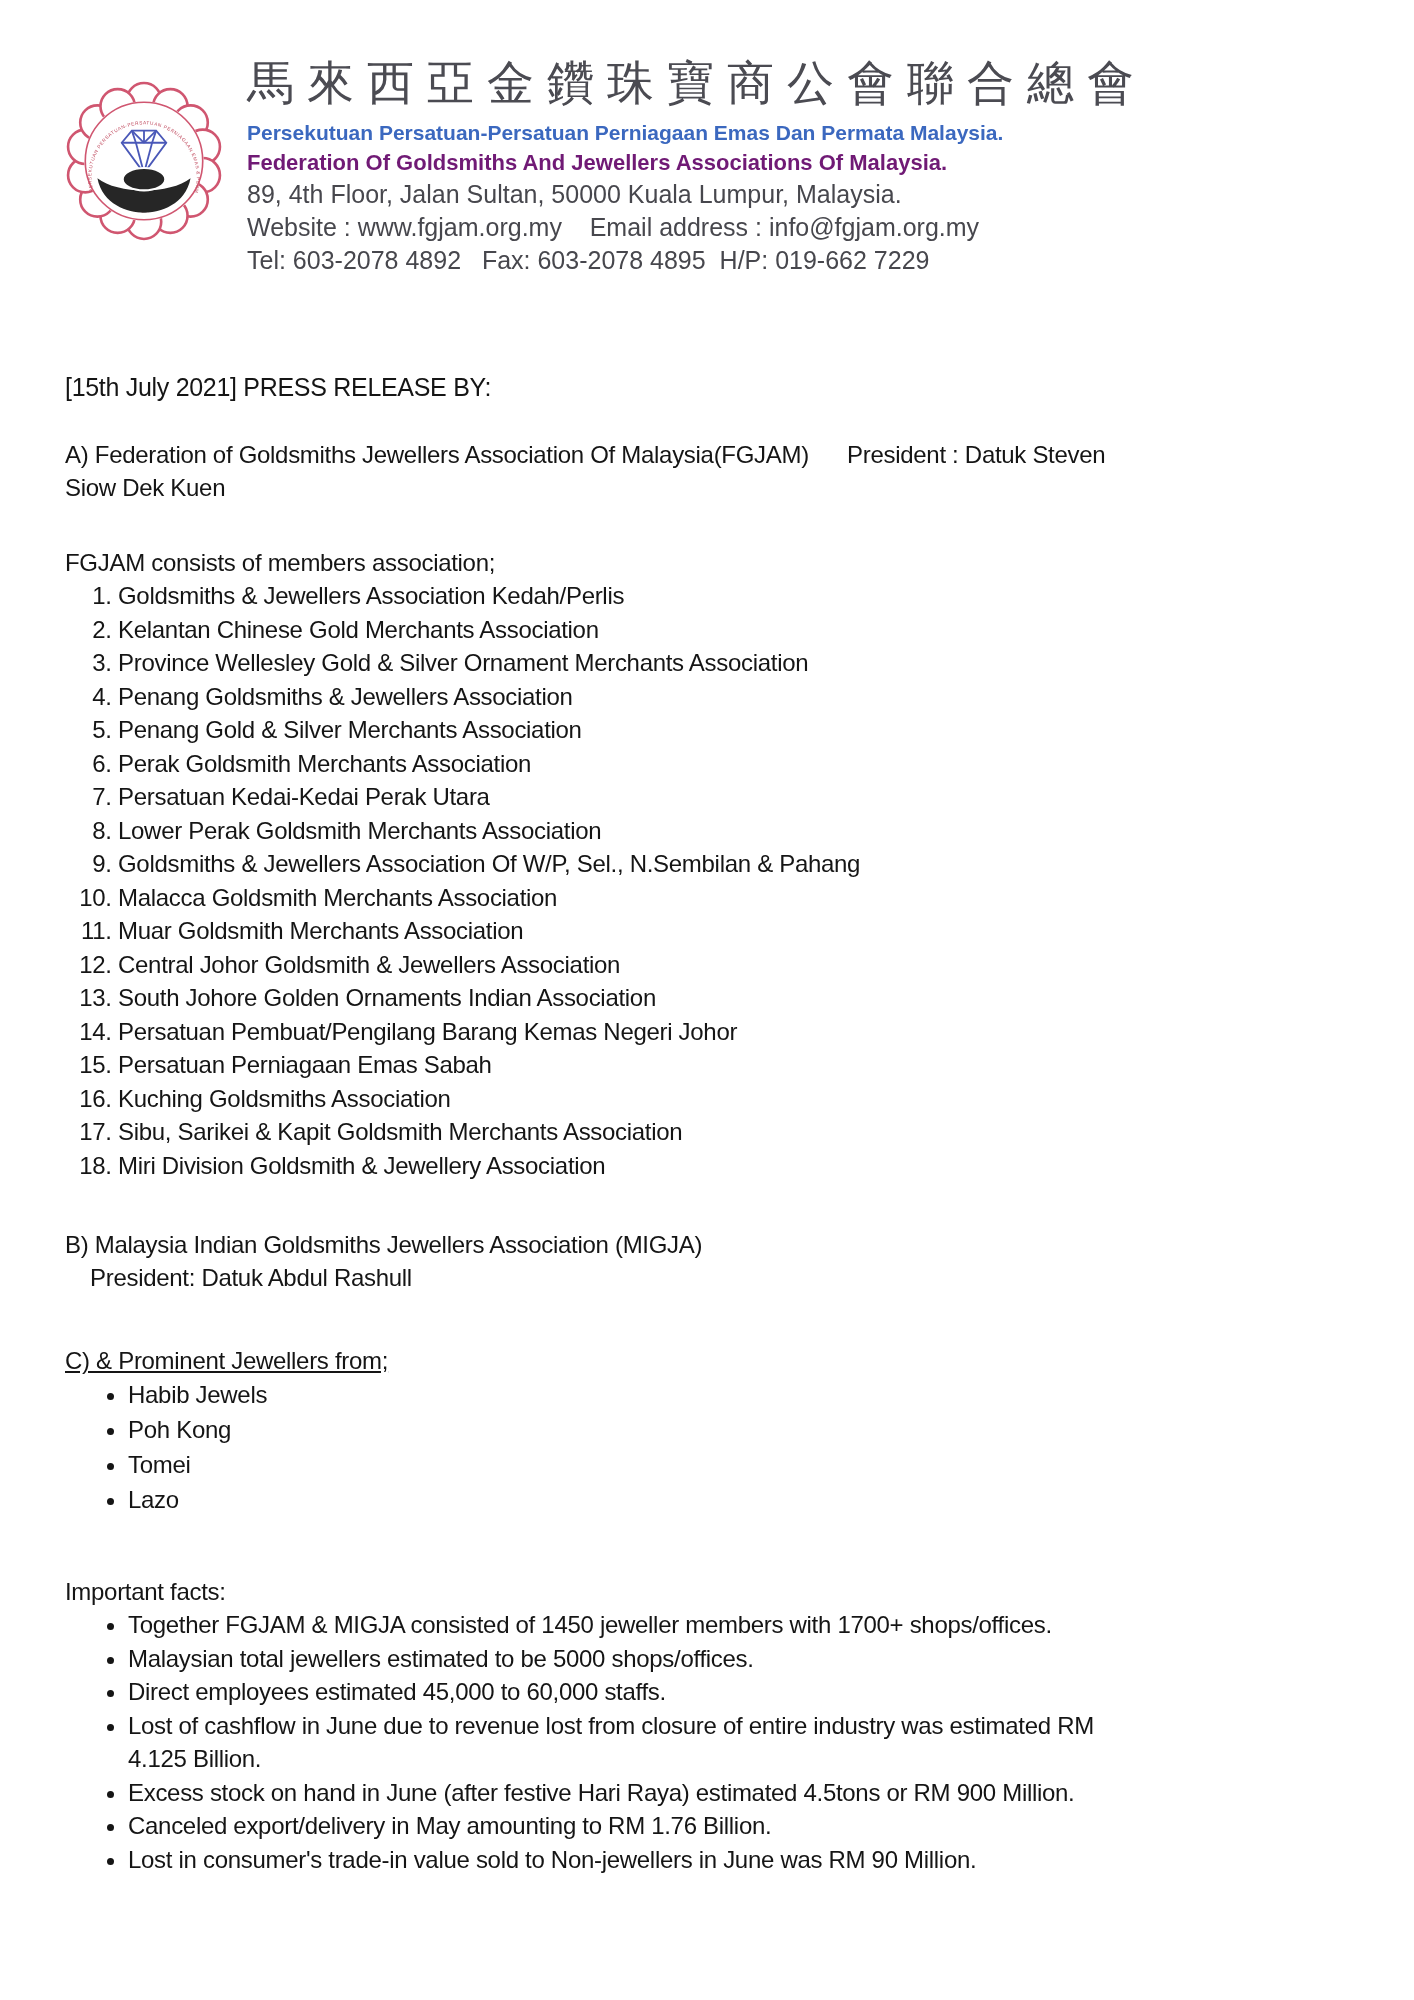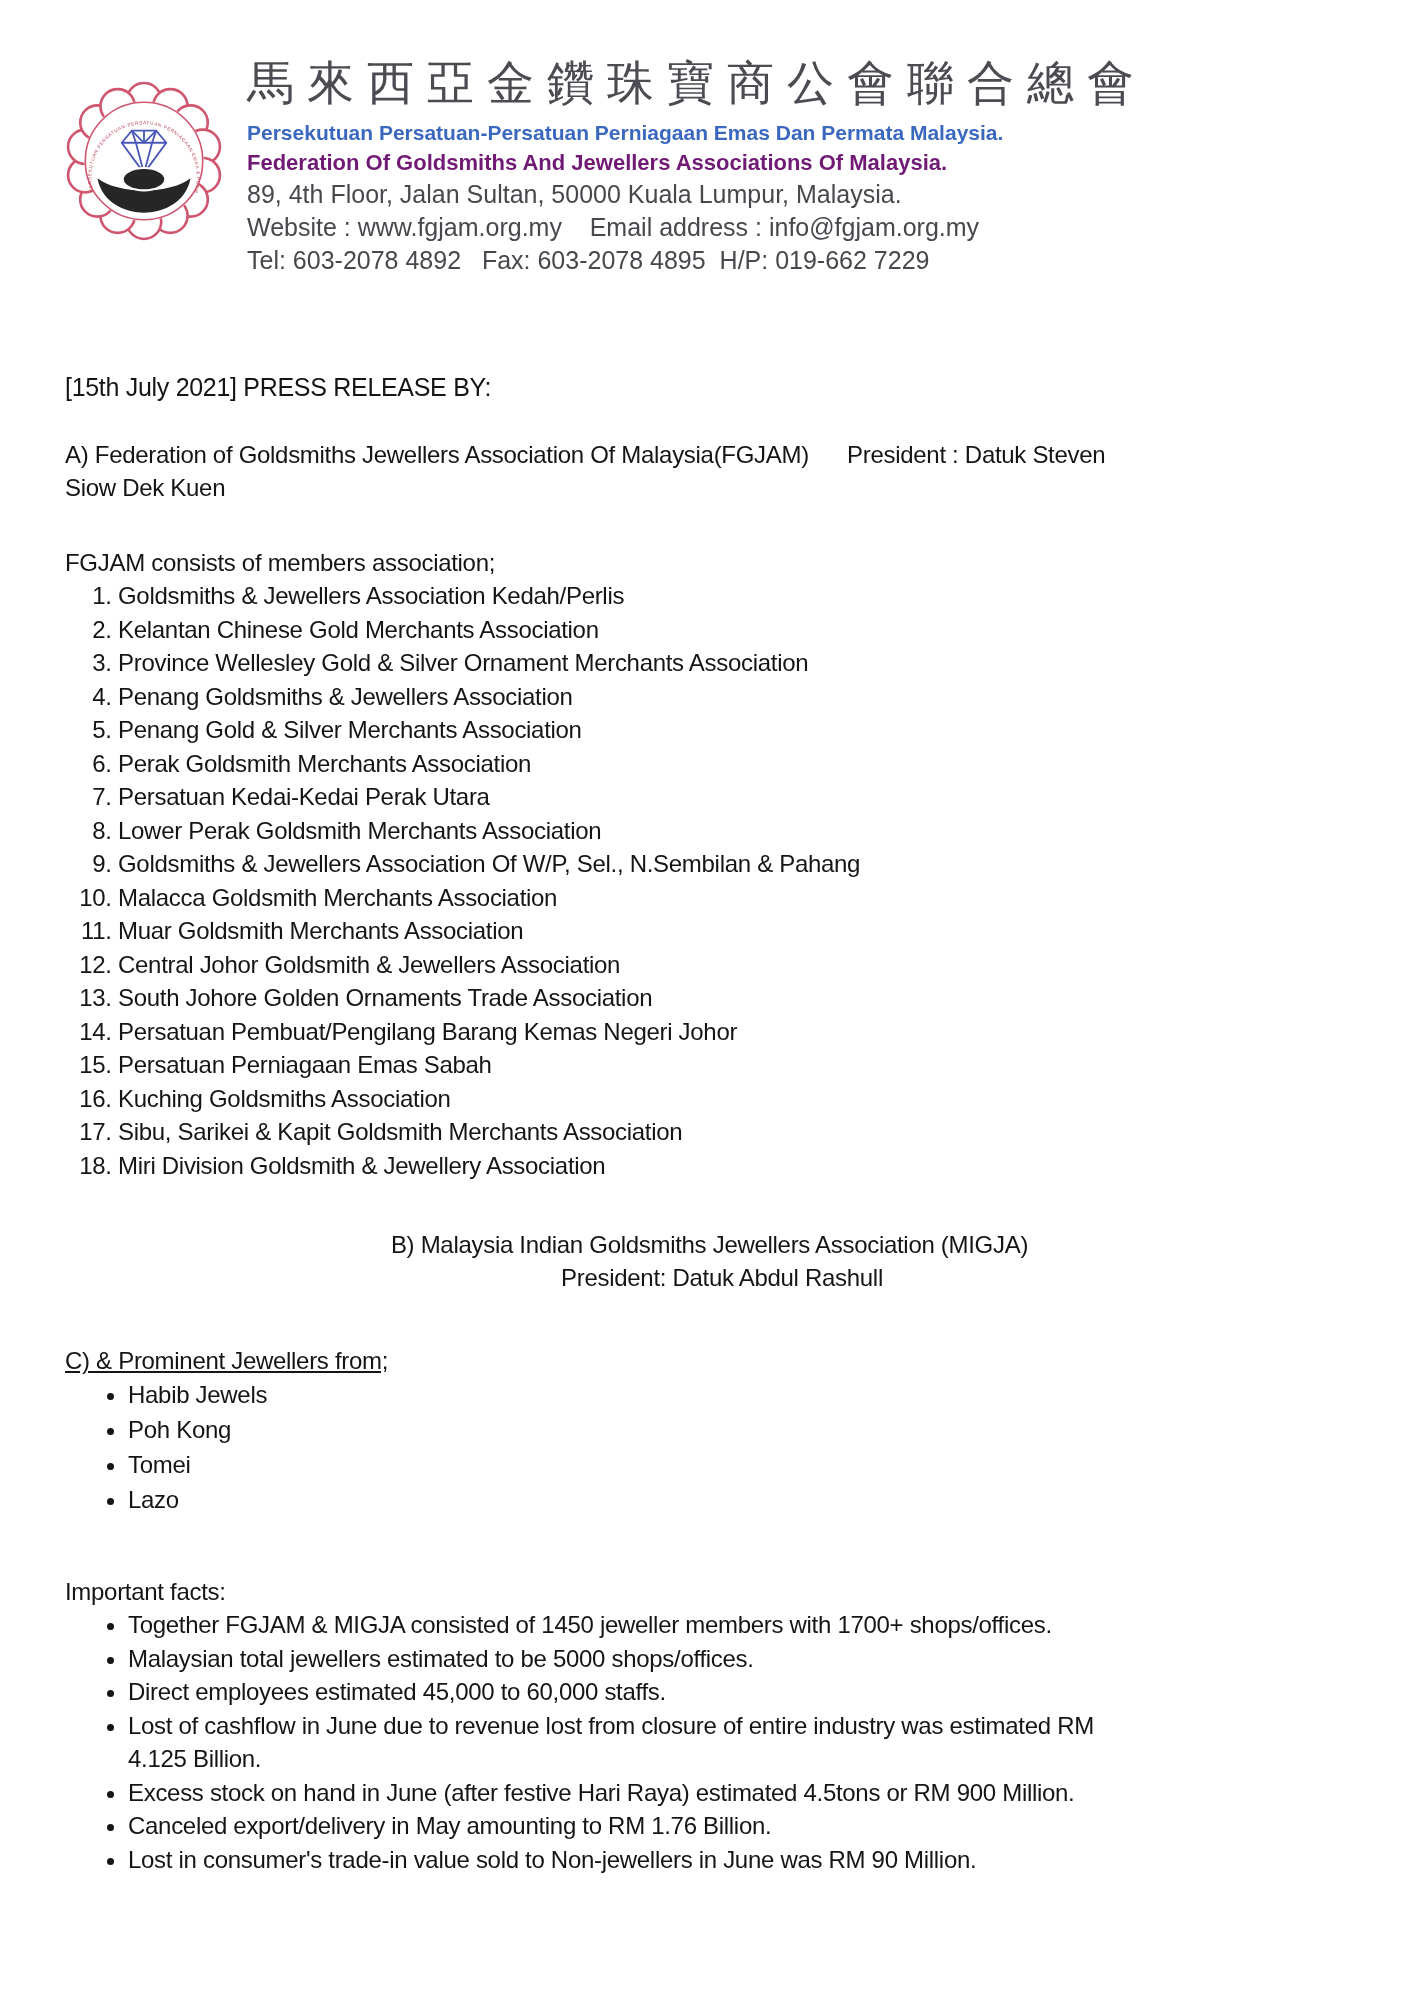--- a/index.html
+++ b/index.html
@@ -58,21 +58,21 @@
   }
   .doc-body [data-bind] { white-space:pre-wrap; }
   .date-line { margin-top:96px; font-size:25px; }
   .section-a { margin-top:34px; }
   .members-intro { margin-top:42px; }
   ol.member-list {
     margin:0; padding:0 0 0 53px;
     list-style:decimal;
   }
   ol.member-list li { line-height:33.5px; }
-  .section-b { margin-top:46px;text-align:center; }
+  .section-b { margin-top:46px; }
   .section-b-president { padding-left:25px; }
   .section-c { margin-top:50px;text-decoration:underline; }
   ul.bullet-list {
     margin:0; padding:0 0 0 63px;
     list-style:disc;
   }
   ul.bullet-list li { line-height:33.5px; }
   ul.jeweller-list li { line-height:35px; }
   .facts-title { margin-top:58px; }
   
@@ -163,21 +163,21 @@
       <li data-bind="body.members.2">Province Wellesley Gold &amp; Silver Ornament Merchants Association</li>
       <li data-bind="body.members.3">Penang Goldsmiths &amp; Jewellers Association</li>
       <li data-bind="body.members.4">Penang Gold &amp; Silver Merchants Association</li>
       <li data-bind="body.members.5">Perak Goldsmith Merchants Association</li>
       <li data-bind="body.members.6">Persatuan Kedai-Kedai Perak Utara</li>
       <li data-bind="body.members.7">Lower Perak Goldsmith Merchants Association</li>
       <li data-bind="body.members.8">Goldsmiths &amp; Jewellers Association Of W/P, Sel., N.Sembilan &amp; Pahang</li>
       <li data-bind="body.members.9">Malacca Goldsmith Merchants Association</li>
       <li data-bind="body.members.10">Muar Goldsmith Merchants Association</li>
       <li data-bind="body.members.11">Central Johor Goldsmith &amp; Jewellers Association</li>
-      <li data-bind="body.members.12">South Johore Golden Ornaments Trade Association</li>
+      <li data-bind="body.members.12">South Johore Golden Ornaments Indian Association</li>
       <li data-bind="body.members.13">Persatuan Pembuat/Pengilang Barang Kemas Negeri Johor</li>
       <li data-bind="body.members.14">Persatuan Perniagaan Emas Sabah</li>
       <li data-bind="body.members.15">Kuching Goldsmiths Association</li>
       <li data-bind="body.members.16">Sibu, Sarikei &amp; Kapit Goldsmith Merchants Association</li>
       <li data-bind="body.members.17">Miri Division Goldsmith &amp; Jewellery Association</li>
     </ol>
 
     <div class="section-b">
       <div data-bind="body.section_b_line1">B) Malaysia Indian Goldsmiths Jewellers Association (MIGJA)</div>
       <div class="section-b-president" data-bind="body.section_b_line2">President: Datuk Abdul Rashull</div>

